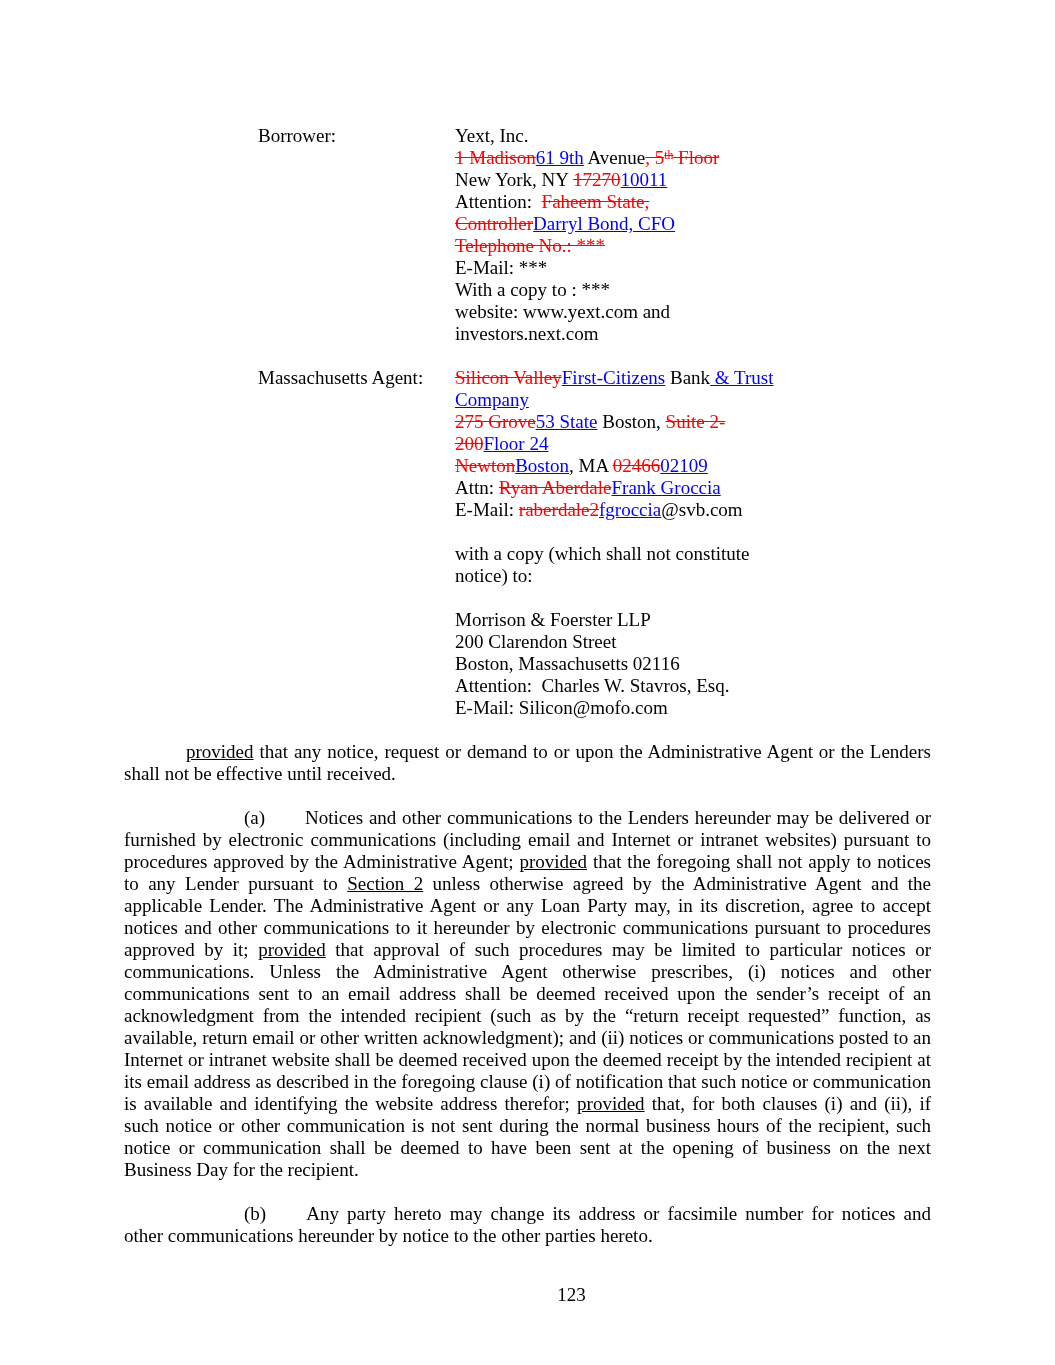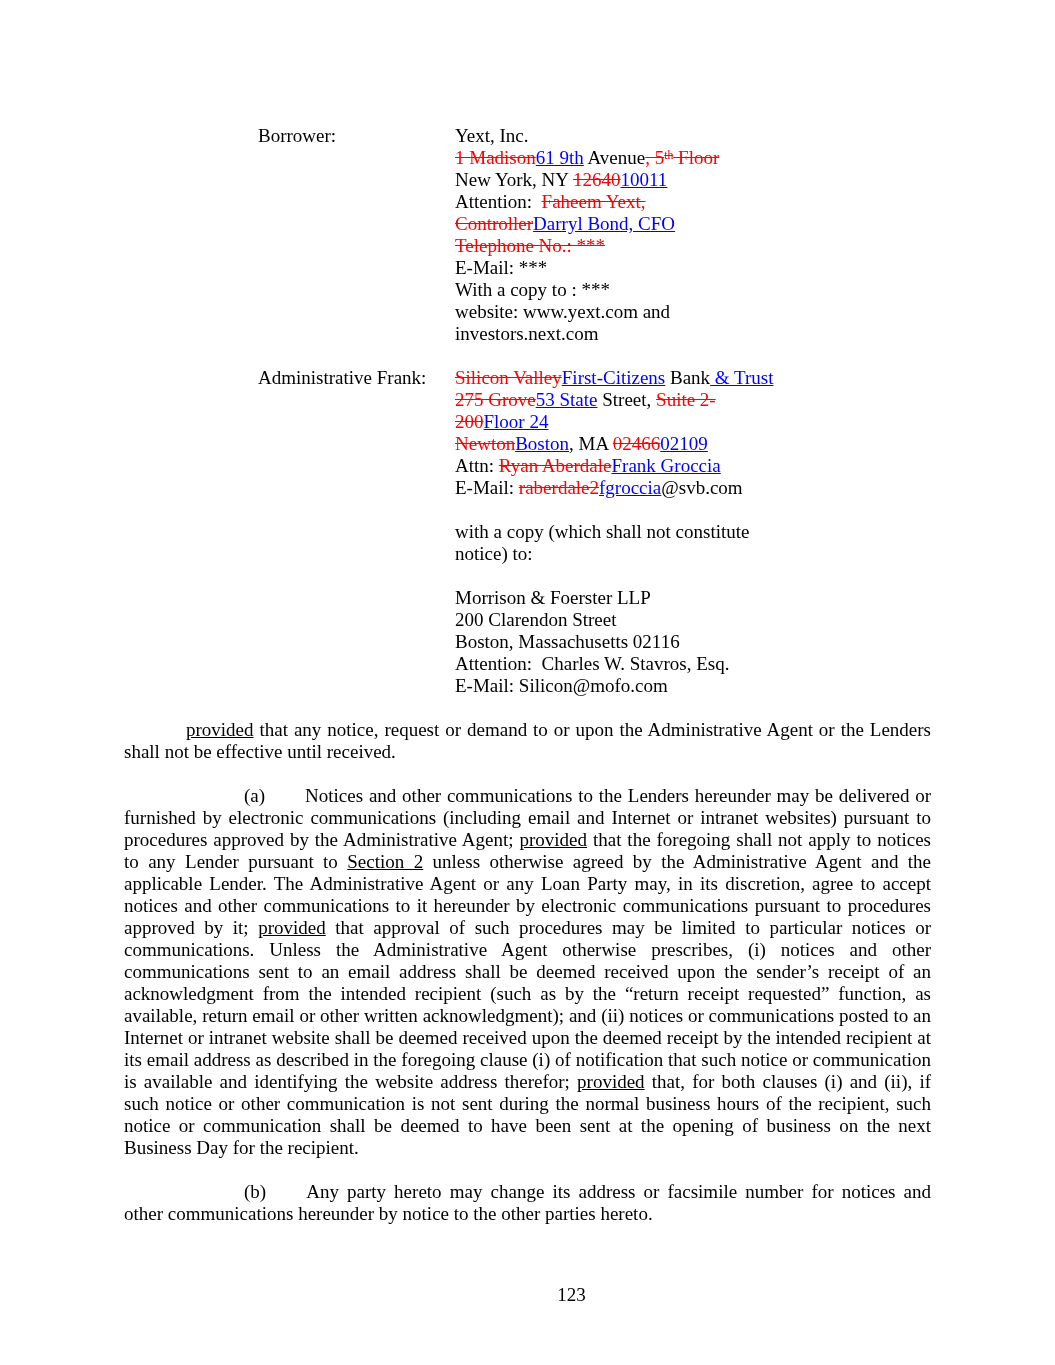--- a/index.html
+++ b/index.html
@@ -87,36 +87,37 @@
 
 <div class="page">
   <div class="content">
 
     <section class="notices">
       <div class="notice-row">
         <div class="notice-label">Borrower:</div>
         <div class="notice-lines">
             <div class="line"><span class="run run-n">Yext, Inc.</span></div>
             <div class="line"><span class="run run-d">1 Madison</span><span class="run run-i">61 9th</span><span class="run run-n"> Avenue</span><span class="run run-d">, 5</span><span class="run run-ds">th</span><span class="run run-d"> Floor</span></div>
-            <div class="line"><span class="run run-n">New York, NY </span><span class="run run-d">12640</span><span class="run run-i">10011</span></div>
-            <div class="line"><span class="run run-n">Attention:  </span><span class="run run-d">Faheem Yext,</span></div>
+            <div class="line"><span class="run run-n">New York, NY </span><span class="run run-d">17270</span><span class="run run-i">10011</span></div>
+            <div class="line"><span class="run run-n">Attention:  </span><span class="run run-d">Faheem State,</span></div>
             <div class="line"><span class="run run-d">Controller</span><span class="run run-i">Darryl Bond, CFO</span></div>
             <div class="line"><span class="run run-d">Telephone No.: ***</span></div>
             <div class="line"><span class="run run-n">E-Mail: ***</span></div>
             <div class="line"><span class="run run-n">With a copy to : ***</span></div>
             <div class="line"><span class="run run-n">website: www.yext.com and</span></div>
             <div class="line"><span class="run run-n">investors.next.com</span></div>
           </div>
       </div>
 
       <div class="notice-row">
-        <div class="notice-label">Administrative Frank:</div>
+        <div class="notice-label">Massachusetts Agent:</div>
         <div class="notice-lines">
             <div class="line"><span class="run run-d">Silicon Valley</span><span class="run run-i">First-Citizens</span><span class="run run-n"> Bank</span><span class="run run-i"> &amp; Trust</span></div>
-            <div class="line"><span class="run run-d">275 Grove</span><span class="run run-i">53 State</span><span class="run run-n"> Street, </span><span class="run run-d">Suite 2-</span></div>
+            <div class="line"><span class="run run-i">Company</span></div>
+            <div class="line"><span class="run run-d">275 Grove</span><span class="run run-i">53 State</span><span class="run run-n"> Boston, </span><span class="run run-d">Suite 2-</span></div>
             <div class="line"><span class="run run-d">200</span><span class="run run-i">Floor 24</span></div>
             <div class="line"><span class="run run-d">Newton</span><span class="run run-i">Boston</span><span class="run run-n">, MA </span><span class="run run-d">02466</span><span class="run run-i">02109</span></div>
             <div class="line"><span class="run run-n">Attn: </span><span class="run run-d">Ryan Aberdale</span><span class="run run-i">Frank Groccia</span></div>
             <div class="line"><span class="run run-n">E-Mail: </span><span class="run run-d">raberdale2</span><span class="run run-i">fgroccia</span><span class="run run-n">@svb.com</span></div>
           </div>
       </div>
 
       <div class="notice-row">
         <div class="notice-label"></div>
         <div class="notice-lines">

